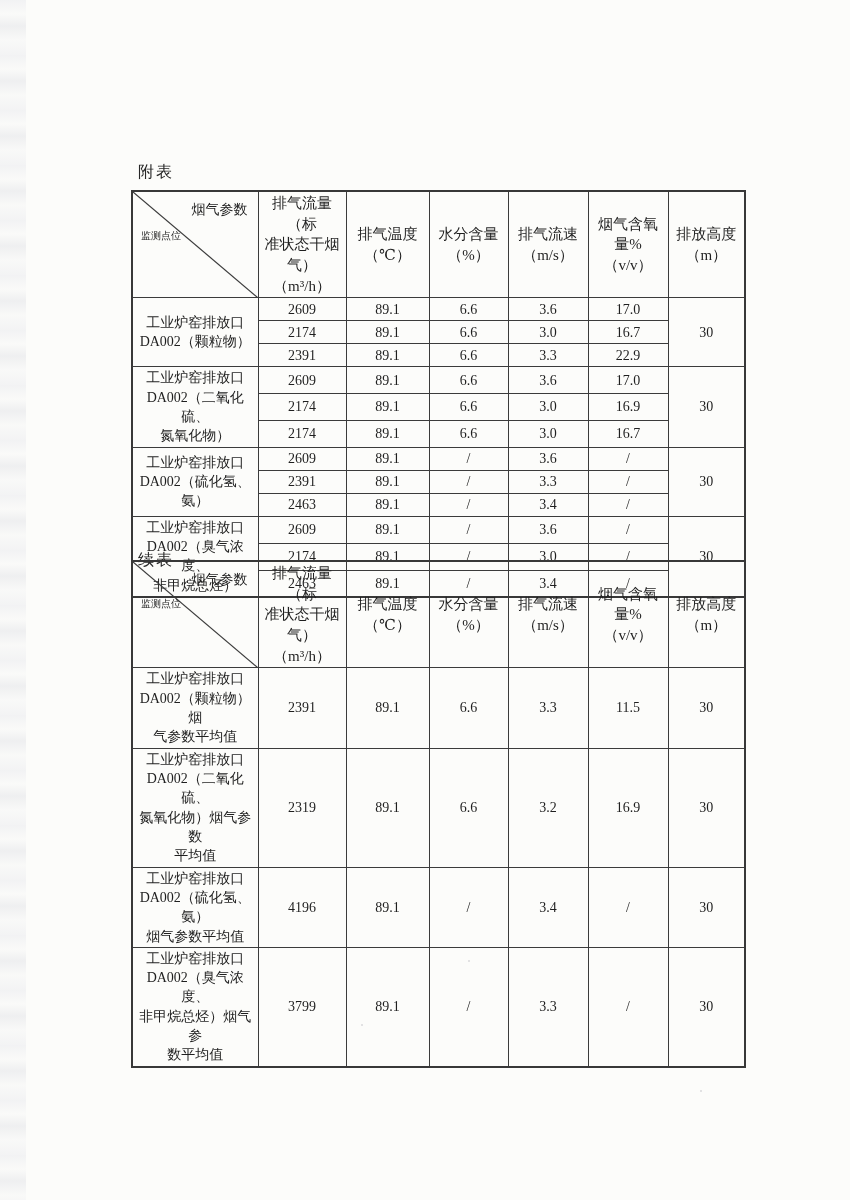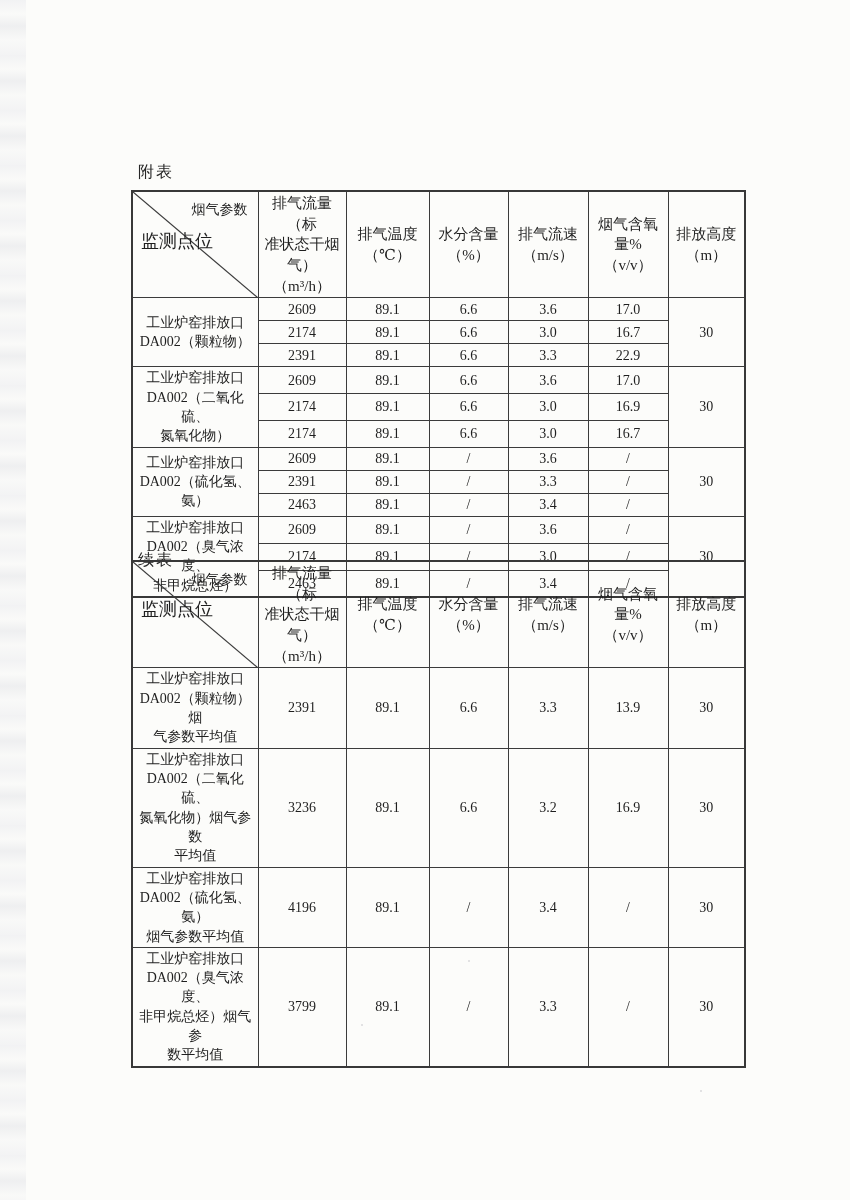--- a/index.html
+++ b/index.html
@@ -41,21 +41,21 @@
   }
   .colhead{white-space:pre-line;font-size:15px;line-height:1.55;}
   .loc{white-space:pre-line;font-size:14px;margin-left:28px;}
   .val{font-size:14px;}
   tr.hd1{height:69px;} tr.hd2{height:66px;}
   tr.r23{height:23px;}
   tr.r66{height:66px;} tr.r92{height:92px;} tr.r58{height:58px;} tr.r96{height:96px;}
   td.diag{position:relative;padding:0;text-align:right;}
   td.diag svg{position:absolute;left:0;top:0;width:100%;height:100%;display:block;}
   .diag-top{position:absolute;top:8px;right:10px;font-size:14px;}
-  .diag-bottom{position:absolute;left:8px;font-size:18px;}
+  .diag-bottom{position:absolute;left:8px;font-size:10px;}
   #table1 .diag-bottom{top:37px;}
   #table2 .diag-bottom{top:35px;}
   .speck{position:absolute;width:2px;height:2px;background:rgba(120,120,130,0.25);border-radius:50%;}
 </style>
 </head>
 <body>
 
 <div class="scan-noise"></div>
 <div class="speck" style="left:468px;top:960px;"></div>
 <div class="speck" style="left:361px;top:1024px;"></div>
@@ -238,29 +238,29 @@
   </tr>
 
   <tr class="r66">
     <td class="loc">工业炉窑排放口
 DA002（颗粒物）烟
 气参数平均值</td>
     <td class="val">2391</td>
     <td class="val">89.1</td>
     <td class="val">6.6</td>
     <td class="val">3.3</td>
-    <td class="val">13.9</td>
+    <td class="val">11.5</td>
     <td class="val">30</td>
   </tr>
   <tr class="r92">
     <td class="loc">工业炉窑排放口
 DA002（二氧化硫、
 氮氧化物）烟气参数
 平均值</td>
-    <td class="val">3236</td>
+    <td class="val">2319</td>
     <td class="val">89.1</td>
     <td class="val">6.6</td>
     <td class="val">3.2</td>
     <td class="val">16.9</td>
     <td class="val">30</td>
   </tr>
   <tr class="r58">
     <td class="loc">工业炉窑排放口
 DA002（硫化氢、氨）
 烟气参数平均值</td>

